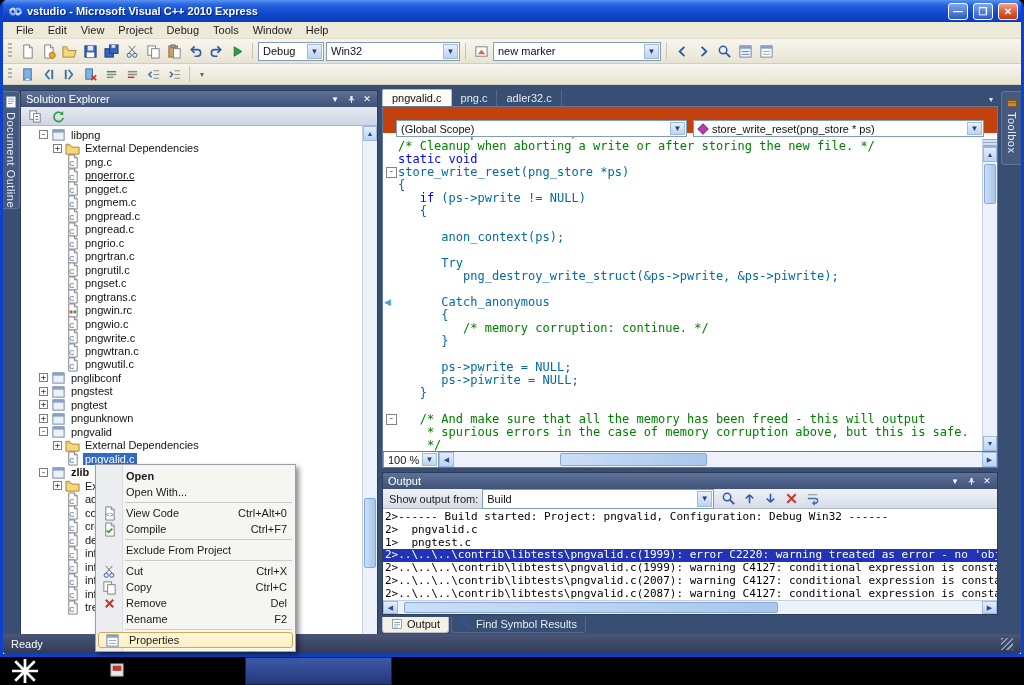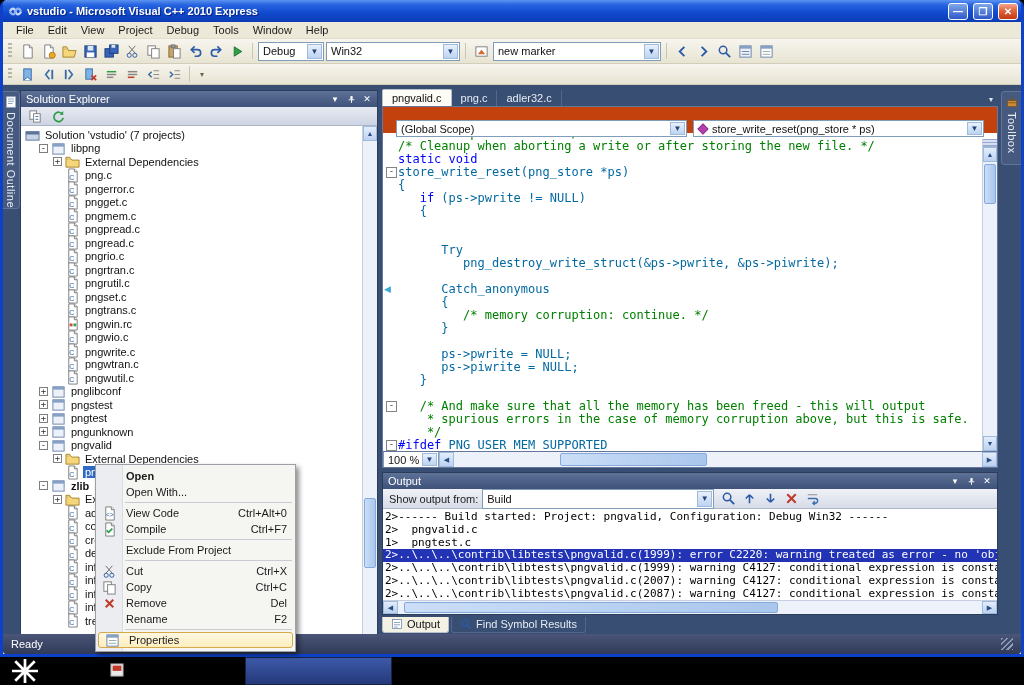--- a/index.html
+++ b/index.html
@@ -412,29 +412,20 @@
             </span>
             <span class="tbtn">
               <svg width="15" height="15" viewBox="0 0 16 16">
                 <path d="M12.5 6A5 5 0 1 0 13 9.5" fill="none" stroke="#2E9E44" stroke-width="1.8"></path>
                 <path d="M13 2v4H9z" fill="#2E9E44"></path>
               </svg>
             </span>
           </div>
         <div class="se-body">
           <div class="tree" id="se-tree">
-              <div class="trow" style="padding-left: 2px;">
-                <span class="ticon">
-                  <svg width="15" height="15" viewBox="0 0 16 16">
-                    <rect x="1" y="5" width="14" height="9" fill="#C8D4E8" stroke="#5D7398"></rect>
-                    <rect x="1" y="5" width="14" height="3" fill="#5D7398"></rect>
-                  </svg>
-                </span>
-                <span class="tlabel">Solution 'vstudio' (7 projects)</span>
-              </div>
               <div class="trow" style="padding-left: 16px;">
                 <span class="exp">-</span>
                 <span class="ticon">
                   <svg width="15" height="15" viewBox="0 0 16 16">
                     <rect x="2" y="3" width="12" height="11" fill="#EDF2FA" stroke="#6B84A8"></rect>
                     <rect x="2" y="3" width="12" height="3" fill="#87A1C4"></rect>
                   </svg>
                 </span>
                 <span class="tlabel">libpng</span>
               </div>
@@ -452,21 +443,21 @@
                 <span class="tspacer"></span>
                 <span class="ticon">
                   <svg width="15" height="15" viewBox="0 0 16 16">
                     <path d="M4 1h6l3 3v11H4z" fill="#fff" stroke="#7d7d7d"></path>
                     <path d="M10 1v3h3" fill="#e8eef6" stroke="#7d7d7d"></path>
                     <text x="4.5" y="13" font-size="7.5" fill="#2C5AA8" font-family="sans-serif">C</text>
                   </svg>
                 </span>
                 <span class="tlabel">png.c</span>
               </div>
-              <div class="trow" style="padding-left: 30px;">
+              <div class="trow" style="padding-left: 30px; text-decoration: underline;">
                 <span class="tspacer"></span>
                 <span class="ticon">
                   <svg width="15" height="15" viewBox="0 0 16 16">
                     <path d="M4 1h6l3 3v11H4z" fill="#fff" stroke="#7d7d7d"></path>
                     <path d="M10 1v3h3" fill="#e8eef6" stroke="#7d7d7d"></path>
                     <text x="4.5" y="13" font-size="7.5" fill="#2C5AA8" font-family="sans-serif">C</text>
                   </svg>
                 </span>
                 <span class="tlabel">pngerror.c</span>
               </div>
@@ -850,20 +841,21 @@
         <div class="code-wrap">
           <div class="code-area" id="code-area">
               <div class="code-line"><span class="gutter"></span><span class="ctext"><span class="cm">      setup functions. */</span></span></div>
               <div class="code-line"><span class="gutter"></span><span class="ctext"><span class="cm">/* Cleanup when aborting a write or after storing the new file. */</span></span></div>
               <div class="code-line"><span class="gutter"></span><span class="ctext"><span class="kw">static void</span></span></div>
               <div class="code-line"><span class="gutter collapse"></span><span class="ctext"><span class="tx">store_write_reset(png_store *ps)</span></span></div>
               <div class="code-line"><span class="gutter"></span><span class="ctext"><span class="tx">{</span></span></div>
               <div class="code-line"><span class="gutter"></span><span class="ctext"><span class="tx">   </span><span class="kw">if</span><span class="tx"> (ps-&gt;pwrite != NULL)</span></span></div>
               <div class="code-line"><span class="gutter"></span><span class="ctext"><span class="tx">   {</span></span></div>
               <div class="code-line"><span class="gutter"></span><span class="ctext"></span></div>
+              <div class="code-line"><span class="gutter"></span><span class="ctext"><span class="tx">      anon_context(ps);</span></span></div>
               <div class="code-line"><span class="gutter"></span><span class="ctext"></span></div>
               <div class="code-line"><span class="gutter"></span><span class="ctext"><span class="tx">      Try</span></span></div>
               <div class="code-line"><span class="gutter"></span><span class="ctext"><span class="tx">         png_destroy_write_struct(&amp;ps-&gt;pwrite, &amp;ps-&gt;piwrite);</span></span></div>
               <div class="code-line"><span class="gutter"></span><span class="ctext"></span></div>
               <div class="code-line"><span class="gutter arrow"></span><span class="ctext"><span class="tx">      Catch_anonymous</span></span></div>
               <div class="code-line"><span class="gutter"></span><span class="ctext"><span class="tx">      {</span></span></div>
               <div class="code-line"><span class="gutter"></span><span class="ctext"><span class="tx">         </span><span class="cm">/* memory corruption: continue. */</span></span></div>
               <div class="code-line"><span class="gutter"></span><span class="ctext"><span class="tx">      }</span></span></div>
               <div class="code-line"><span class="gutter"></span><span class="ctext"></span></div>
               <div class="code-line"><span class="gutter"></span><span class="ctext"><span class="tx">      ps-&gt;pwrite = NULL;</span></span></div>

